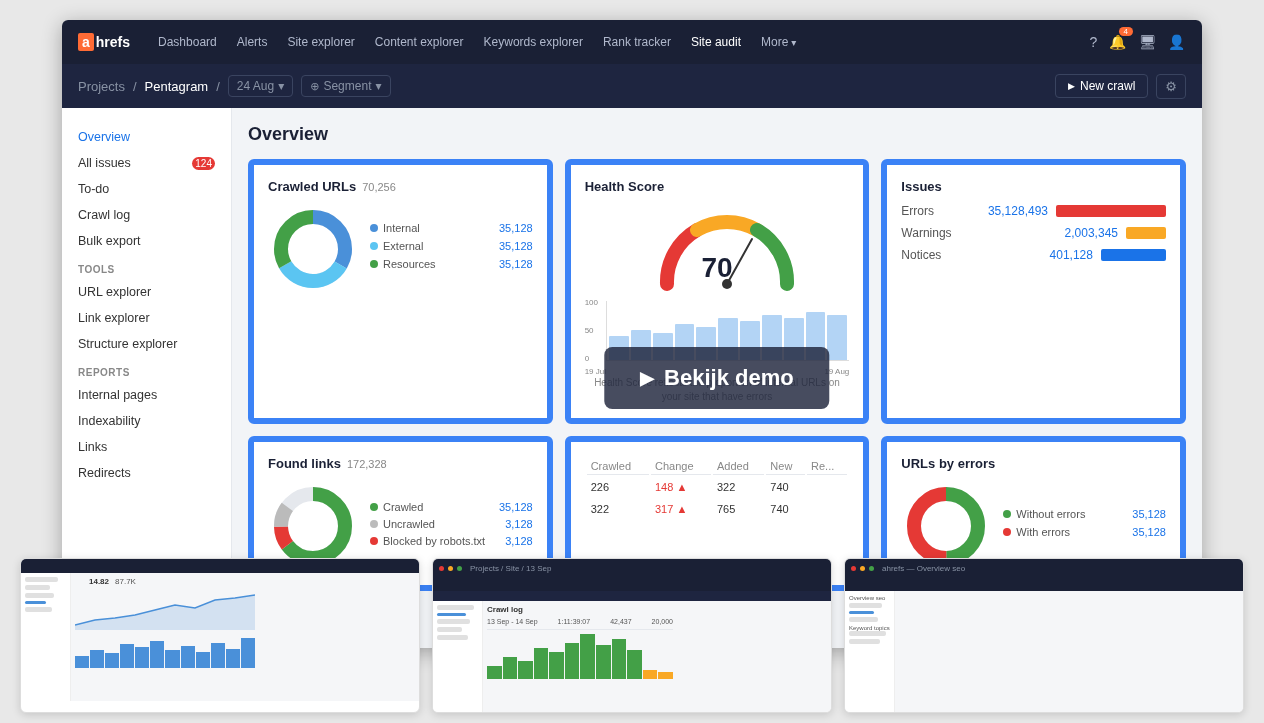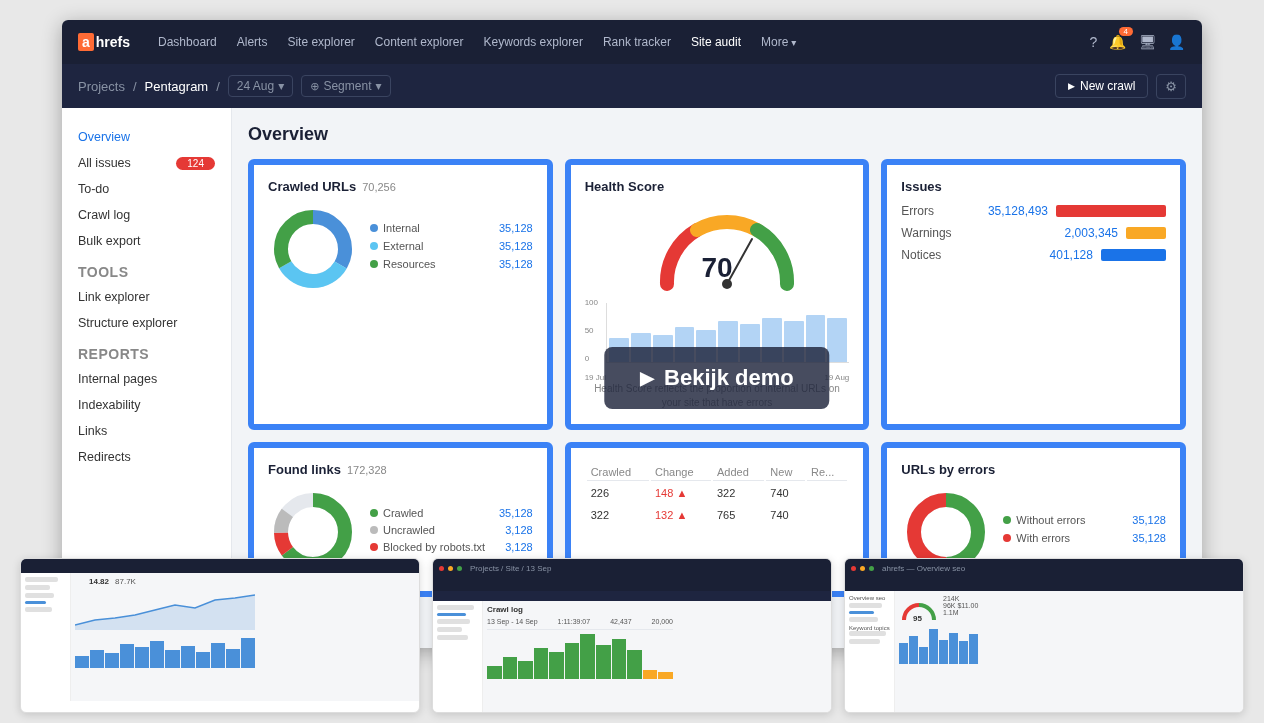--- a/index.html
+++ b/index.html
@@ -183,27 +183,27 @@
       display: flex;
       align-items: center;
       justify-content: space-between;
     }
     .sidebar-item.active { color: #1a73e8; font-weight: 500; }
     .badge-count {
       background: #e53935;
       color: #fff;
       font-size: 10px;
       border-radius: 10px;
-      padding: 1px 11px;
+      padding: 1px 3px;
       min-width: 22px;
       text-align: center;
     }
     .sidebar-section {
       padding: 10px 16px 4px;
-      font-size: 14px;
+      font-size: 10px;
       font-weight: 700;
       color: #888;
       letter-spacing: 0.5px;
       text-transform: uppercase;
     }
 
     
     .page-content {
       flex: 1;
       padding: 16px;
@@ -463,20 +463,21 @@
     <div class="sidebar">
       <div class="sidebar-item active">Overview</div>
       <div class="sidebar-item">
         <span>All issues</span>
         <span class="badge-count">124</span>
       </div>
       <div class="sidebar-item">To-do</div>
       <div class="sidebar-item">Crawl log</div>
       <div class="sidebar-item">Bulk export</div>
       <div class="sidebar-section">TOOLS</div>
+      <div class="sidebar-item">URL explorer</div>
       <div class="sidebar-item">Link explorer</div>
       <div class="sidebar-item">Structure explorer</div>
       <div class="sidebar-section">REPORTS</div>
       <div class="sidebar-item">Internal pages</div>
       <div class="sidebar-item">Indexability</div>
       <div class="sidebar-item">Links</div>
       <div class="sidebar-item">Redirects</div>
     </div>
 
     <div class="page-content">
@@ -542,41 +543,41 @@
                 <path d="M 50 26 A 60 60 0 0 1 110 26" fill="none" stroke="#f9a825" stroke-width="14" stroke-linecap="round"></path>
 
                 <path d="M 110 26 A 60 60 0 0 1 140 80" fill="none" stroke="#43a047" stroke-width="14" stroke-linecap="round"></path>
 
                 <line x1="80" y1="80" x2="105" y2="35" stroke="#333" stroke-width="2" stroke-linecap="round"></line>
                 <circle cx="80" cy="80" r="5" fill="#333"></circle>
               </svg>
               <span class="health-score-num">70</span>
             </div>
 
-            <div style="display:flex;align-items:flex-end;gap:4px;height:65px;margin-top:4px;width:100%;">
+            <div style="display:flex;align-items:center;gap:4px;height:65px;margin-top:4px;width:100%;">
               <div style="display:flex;flex-direction:column;justify-content:space-between;height:65px;margin-right:4px;">
                 <span style="font-size:8px;color:#888;">100</span>
                 <span style="font-size:8px;color:#888;">50</span>
                 <span style="font-size:8px;color:#888;">0</span>
               </div>
               <div style="flex:1;display:flex;align-items:flex-end;gap:2px;border-left:1px solid #ddd;border-bottom:1px solid #ddd;padding:0 2px 0 2px;height:60px;">
                 <div style="flex:1;background:#b3d4f5;height:40%;border-radius:1px 1px 0 0;"></div>
                 <div style="flex:1;background:#b3d4f5;height:50%;border-radius:1px 1px 0 0;"></div>
                 <div style="flex:1;background:#b3d4f5;height:45%;border-radius:1px 1px 0 0;"></div>
                 <div style="flex:1;background:#b3d4f5;height:60%;border-radius:1px 1px 0 0;"></div>
                 <div style="flex:1;background:#b3d4f5;height:55%;border-radius:1px 1px 0 0;"></div>
                 <div style="flex:1;background:#b3d4f5;height:70%;border-radius:1px 1px 0 0;"></div>
                 <div style="flex:1;background:#b3d4f5;height:65%;border-radius:1px 1px 0 0;"></div>
                 <div style="flex:1;background:#b3d4f5;height:75%;border-radius:1px 1px 0 0;"></div>
                 <div style="flex:1;background:#b3d4f5;height:70%;border-radius:1px 1px 0 0;"></div>
                 <div style="flex:1;background:#b3d4f5;height:80%;border-radius:1px 1px 0 0;"></div>
                 <div style="flex:1;background:#b3d4f5;height:75%;border-radius:1px 1px 0 0;"></div>
               </div>
             </div>
-            <div style="display:flex;justify-content:space-between;width:100%;margin-top:10px;">
+            <div style="display:flex;justify-content:space-between;width:100%;margin-top:4px;">
               <span style="font-size:8px;color:#888;">19 Jul</span>
               <span style="font-size:8px;color:#888;">19 Aug</span>
             </div>
             <p class="health-desc">Health Score reflects the proportion of internal URLs on your site that have errors</p>
           </div>
         </div>
 
         <div class="card">
           <div class="card-title">
             <span>Issues</span>
@@ -664,21 +665,21 @@
             <tbody>
               <tr>
                 <td>226</td>
                 <td class="up">148 ▲</td>
                 <td>322</td>
                 <td>740</td>
                 <td></td>
               </tr>
               <tr>
                 <td>322</td>
-                <td class="up">132 ▲</td>
+                <td class="up">317 ▲</td>
                 <td>765</td>
                 <td>740</td>
                 <td></td>
               </tr>
             </tbody>
           </table>
         </div>
 
         <div class="card urls-errors-card">
           <div class="card-title">
@@ -821,41 +822,16 @@
       <div style="display:flex;height:calc(100% - 14px);">
         <div class="thumb-sidebar">
           <div style="font-size:6px;color:#555;margin-bottom:2px;">Overview seo</div>
           <div class="thumb-line" style="width:80%;"></div>
           <div class="thumb-line blue" style="width:60%;height:3px;"></div>
           <div class="thumb-line" style="width:70%;"></div>
           <div style="font-size:6px;color:#555;margin-top:3px;">Keyword topics</div>
           <div class="thumb-line" style="width:90%;"></div>
           <div class="thumb-line" style="width:75%;"></div>
         </div>
-        <div class="thumb-main">
-
-          <div style="display:flex;gap:4px;margin-bottom:4px;">
-            <svg width="40" height="30" viewBox="0 0 40 30">
-              <path d="M5 25 A 15 15 0 0 1 20 10" fill="none" stroke="#e53935" stroke-width="4"></path>
-              <path d="M20 10 A 15 15 0 0 1 35 25" fill="none" stroke="#43a047" stroke-width="4"></path>
-              <text x="14" y="26" font-size="8" font-weight="bold" fill="#333">95</text>
-            </svg>
-            <div style="font-size:7px;color:#555;">
-              <div>214K</div>
-              <div>96K $11.00</div>
-              <div>1.1M</div>
-            </div>
-          </div>
-          <div style="display:flex;align-items:flex-end;gap:1px;height:35px;">
-            <div style="flex:1;background:#4a90d9;height:60%;"></div>
-            <div style="flex:1;background:#4a90d9;height:80%;"></div>
-            <div style="flex:1;background:#4a90d9;height:50%;"></div>
-            <div style="flex:1;background:#4a90d9;height:100%;"></div>
-            <div style="flex:1;background:#4a90d9;height:70%;"></div>
-            <div style="flex:1;background:#4a90d9;height:90%;"></div>
-            <div style="flex:1;background:#4a90d9;height:65%;"></div>
-            <div style="flex:1;background:#4a90d9;height:85%;"></div>
-          </div>
-        </div>
       </div>
     </div>
   </div>
 </div>
 
 </body></html>

